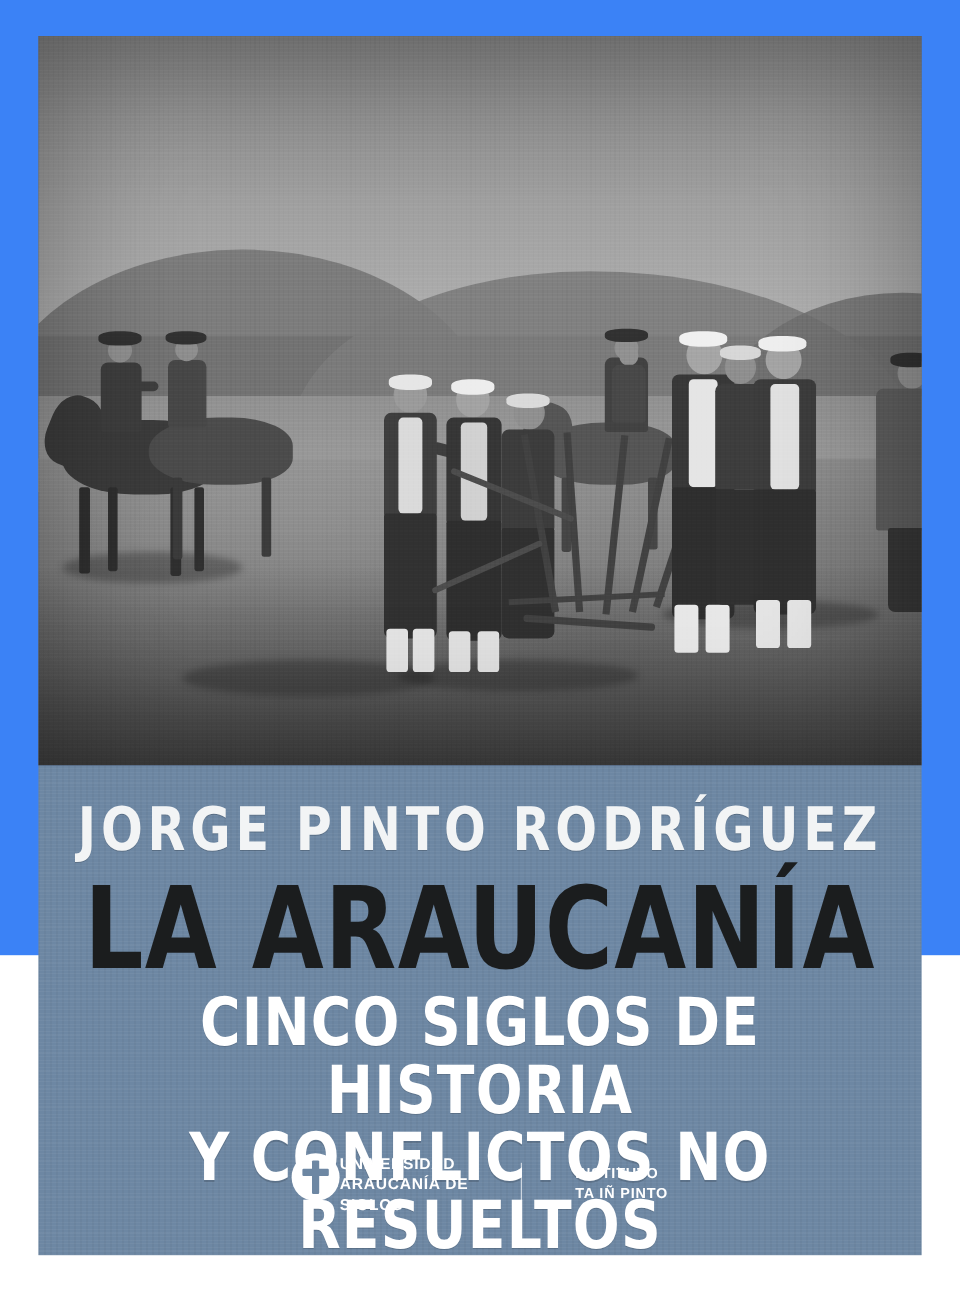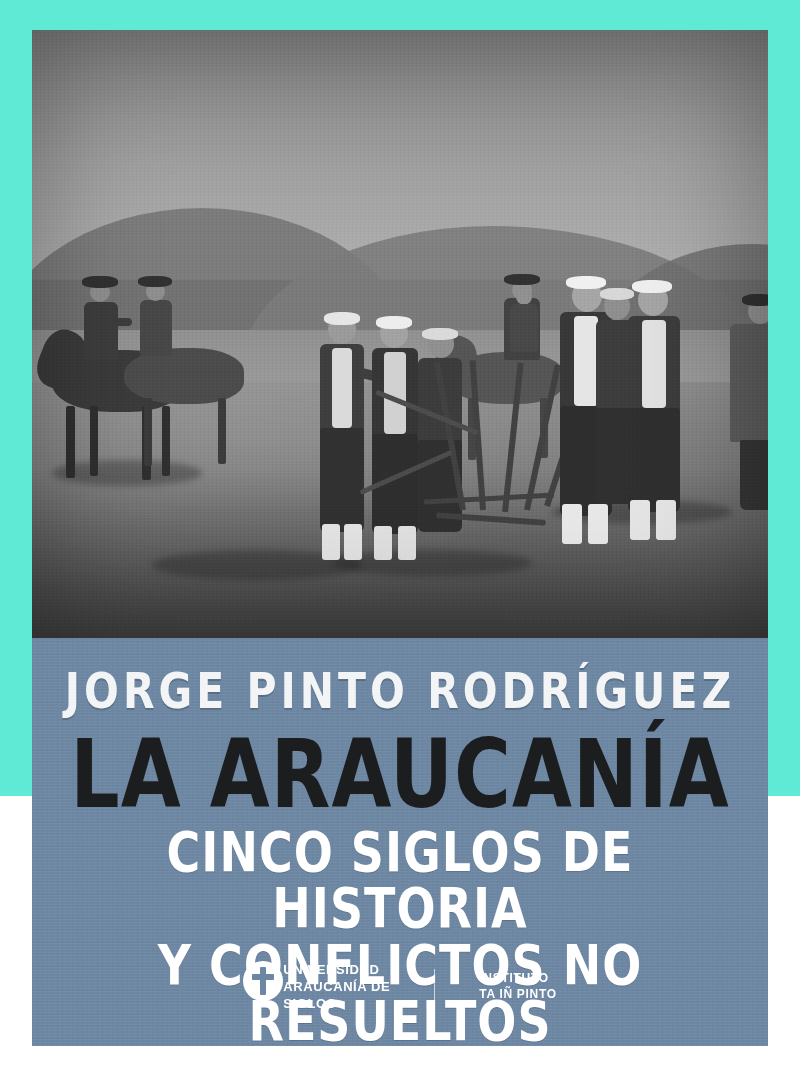--- a/index.html
+++ b/index.html
@@ -11,21 +11,21 @@
     width: 800px;
     height: 1076px;
     font-family: "Liberation Sans", sans-serif;
     overflow: hidden;
   }
 
   .cover {
     position: relative;
     width: 800px;
     height: 796px;
-    background: #5eead4;
+    background: #3b82f6;
     box-sizing: border-box;
   }
 
   
   .photo {
     position: absolute;
     left: 32px;
     top: 30px;
     width: 736px;
     height: 608px;

